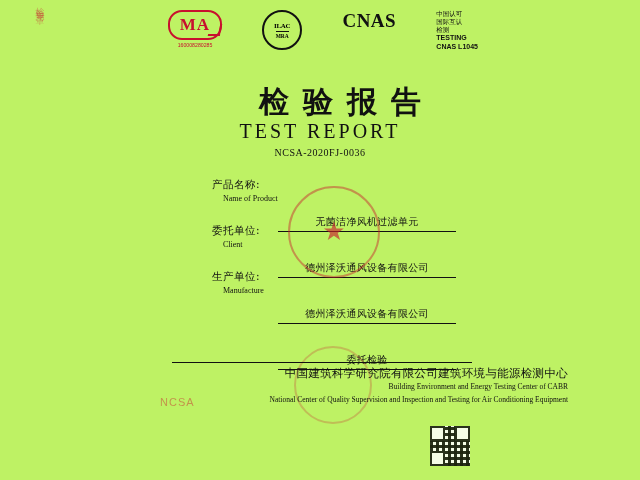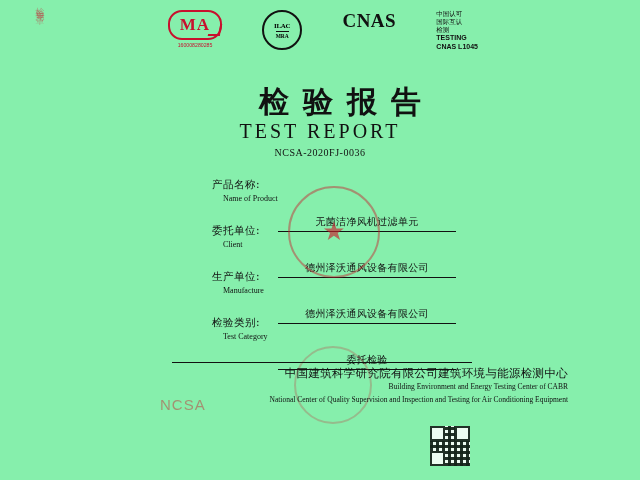--- a/index.html
+++ b/index.html
@@ -10,21 +10,21 @@
   body {
     width: 640px;
     height: 480px;
     overflow: hidden;
     font-family: "Liberation Serif", serif;
   }
   #page {
     position: relative;
     width: 640px;
     height: 480px;
-    background: #86efac;
+    background: #bef264;
   }
   
   .marks {
     position: absolute;
     top: 10px;
     left: 168px;
     width: 310px;
     height: 60px;
     display: flex;
     align-items: flex-start;
@@ -272,21 +272,21 @@
     color: rgba(200,30,45,0.35);
     font-size: 9px;
     writing-mode: vertical-rl;
     font-family: "DejaVu Serif", serif;
     letter-spacing: 2px;
   }
   .watermark {
     position: absolute;
     left: 160px;
     top: 396px;
-    font-size: 15px;
+    font-size: 11px;
     color: rgba(200,30,45,0.45);
     font-family: "Liberation Sans", sans-serif;
     letter-spacing: 1px;
   }
   
   .qr {
     position: absolute;
     left: 430px;
     top: 426px;
     width: 40px;
@@ -364,24 +364,20 @@
 
     <div class="field-row">
       <div class="field-label">
         <div class="f-cn">生产单位:</div>
         <div class="f-en">Manufacture</div>
       </div>
       <div class="field-value">德州泽沃通风设备有限公司</div>
     </div>
 
     <div class="field-row">
-      <div class="field-label">
-        <div class="f-cn">检验类别:</div>
-        <div class="f-en">Test Category</div>
-      </div>
       <div class="field-value">委托检验</div>
     </div>
   </div>
 
   <div class="seal seal-main">
     <div class="seal-star">★</div>
   </div>
   <div class="seal seal-small"></div>
   <div class="seal-side">检验专用章</div>
   <div class="watermark">NCSA</div>

